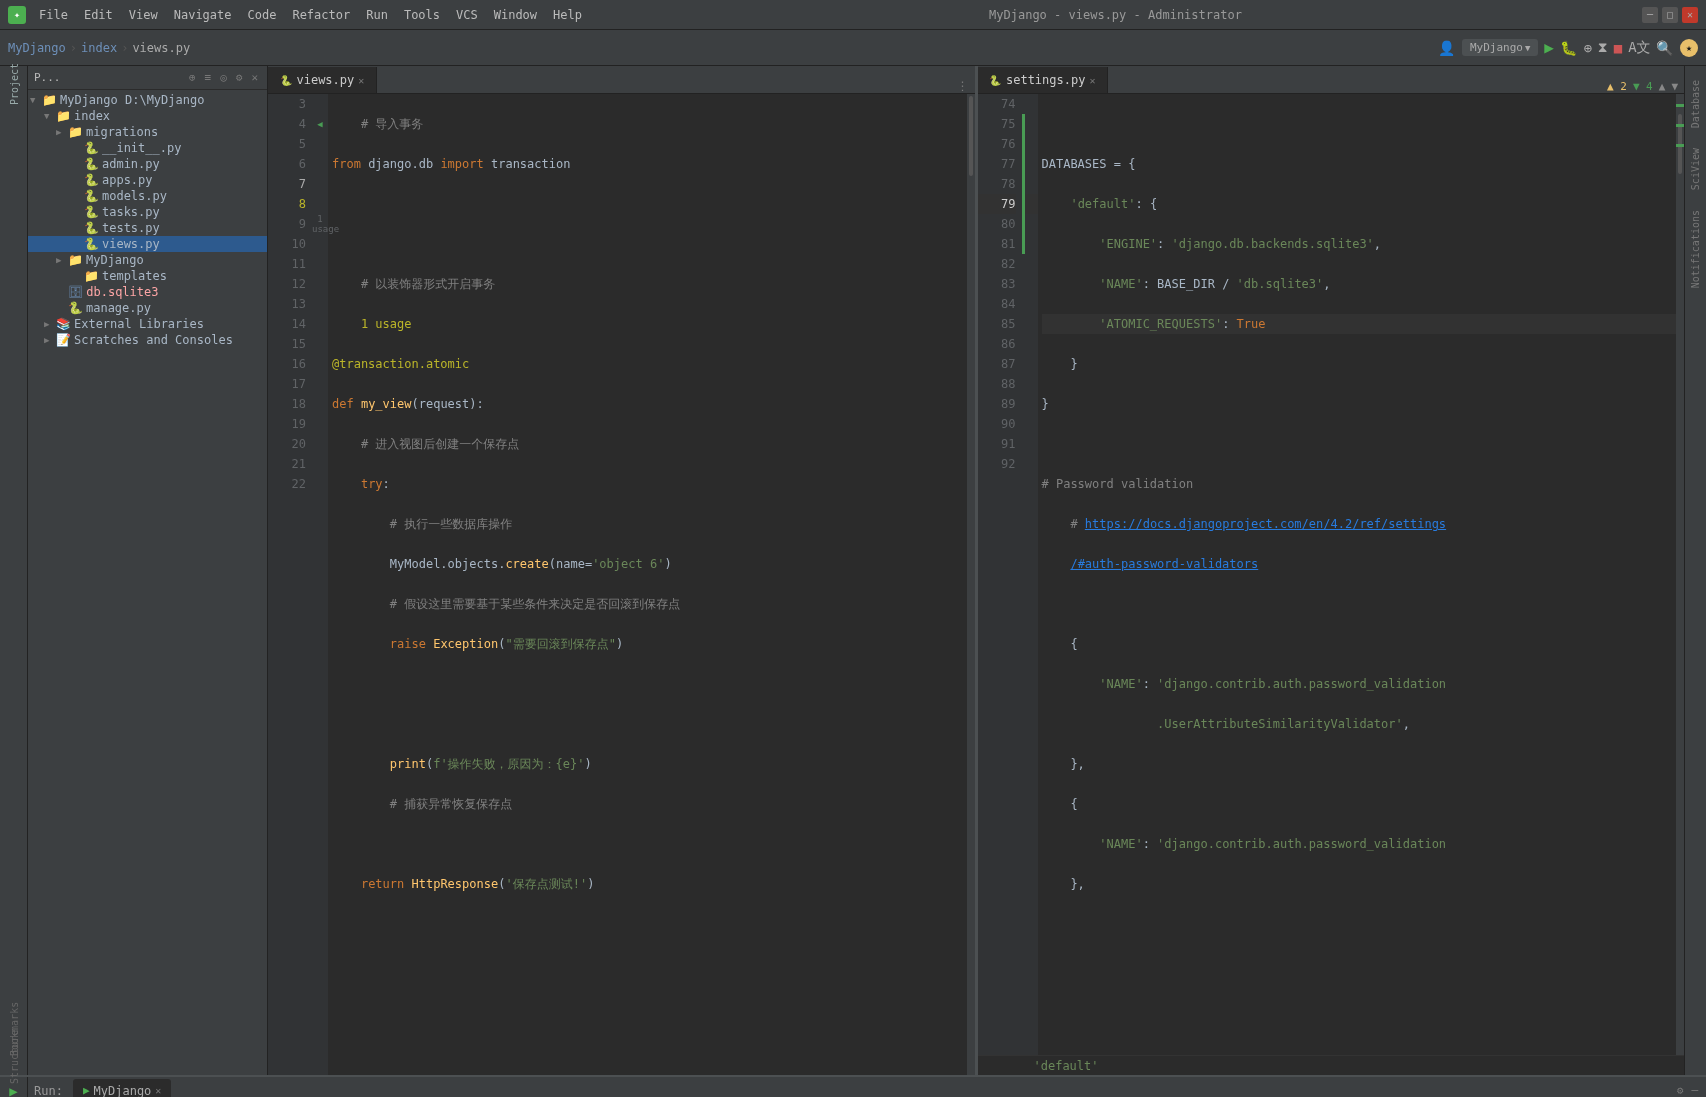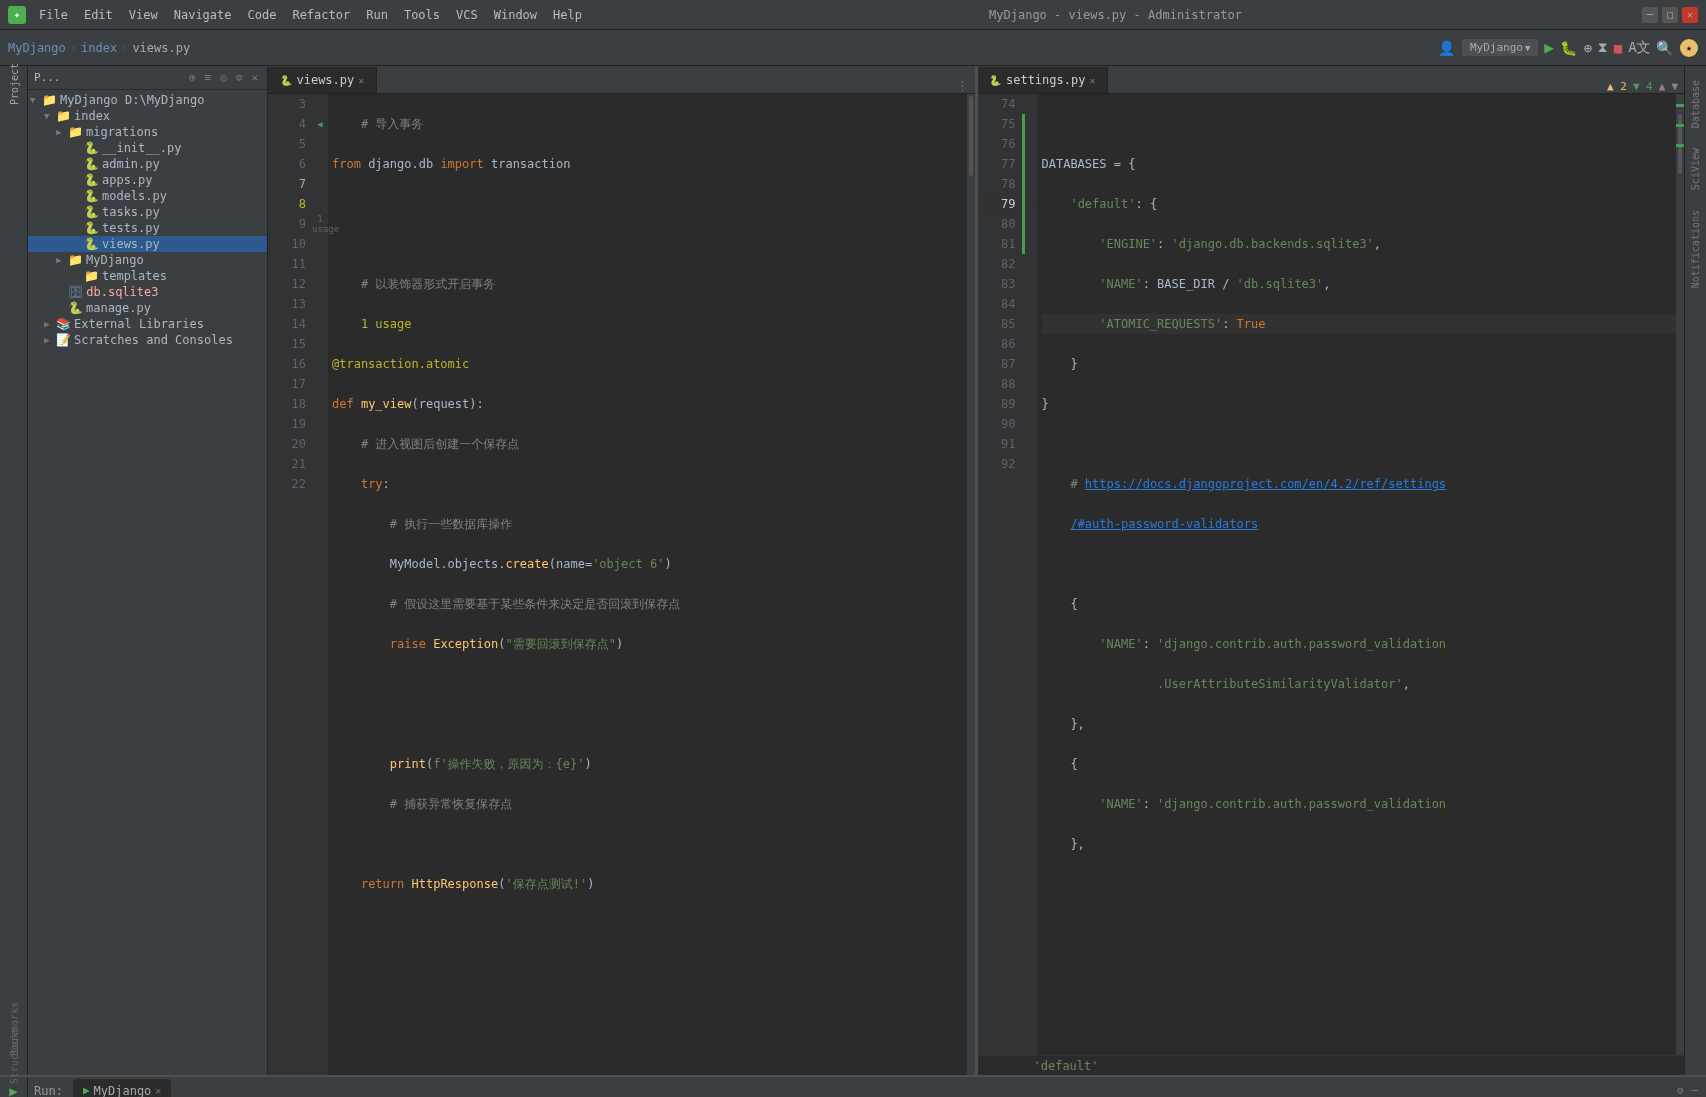--- a/index.html
+++ b/index.html
@@ -379,20 +379,21 @@
             <div style="flex:1;overflow:hidden;padding-left:4px;line-height:20px;font-size:12px;font-family:Consolas,Monaco,monospace;white-space:pre;">
 <div style="height:20px;"><code></code></div>
 <div style="height:20px;"><code><span style="color:#a9b7c6;">DATABASES</span> = {</code></div>
 <div style="height:20px;"><code>    <span style="color:#6a8759;">'default'</span>: {</code></div>
 <div style="height:20px;"><code>        <span style="color:#6a8759;">'ENGINE'</span>: <span style="color:#6a8759;">'django.db.backends.sqlite3'</span>,</code></div>
 <div style="height:20px;"><code>        <span style="color:#6a8759;">'NAME'</span>: BASE_DIR / <span style="color:#6a8759;">'db.sqlite3'</span>,</code></div>
 <div style="height:20px;background:#323232;"><code>        <span style="color:#6a8759;">'ATOMIC_REQUESTS'</span>: <span style="color:#cc7832;">True</span></code></div>
 <div style="height:20px;"><code>    }</code></div>
 <div style="height:20px;"><code>}</code></div>
 <div style="height:20px;"><code></code></div>
+<div style="height:20px;"><code><span style="color:#808080;"># Password validation</span></code></div>
 <div style="height:20px;"><code>    <span style="color:#808080;"># <span style="color:#287bde;text-decoration:underline;">https://docs.djangoproject.com/en/4.2/ref/settings</span></span></code></div>
 <div style="height:20px;"><code>    <span style="color:#808080;"><span style="color:#287bde;text-decoration:underline;">/#auth-password-validators</span></span></code></div>
 <div style="height:20px;"><code></code></div>
 <div style="height:20px;"><code>    {</code></div>
 <div style="height:20px;"><code>        <span style="color:#6a8759;">'NAME'</span>: <span style="color:#6a8759;">'django.contrib.auth.password_validation</span></code></div>
 <div style="height:20px;"><code>                <span style="color:#6a8759;">.UserAttributeSimilarityValidator'</span>,</code></div>
 <div style="height:20px;"><code>    },</code></div>
 <div style="height:20px;"><code>    {</code></div>
 <div style="height:20px;"><code>        <span style="color:#6a8759;">'NAME'</span>: <span style="color:#6a8759;">'django.contrib.auth.password_validation</span></code></div>
 <div style="height:20px;"><code>    },</code></div>

